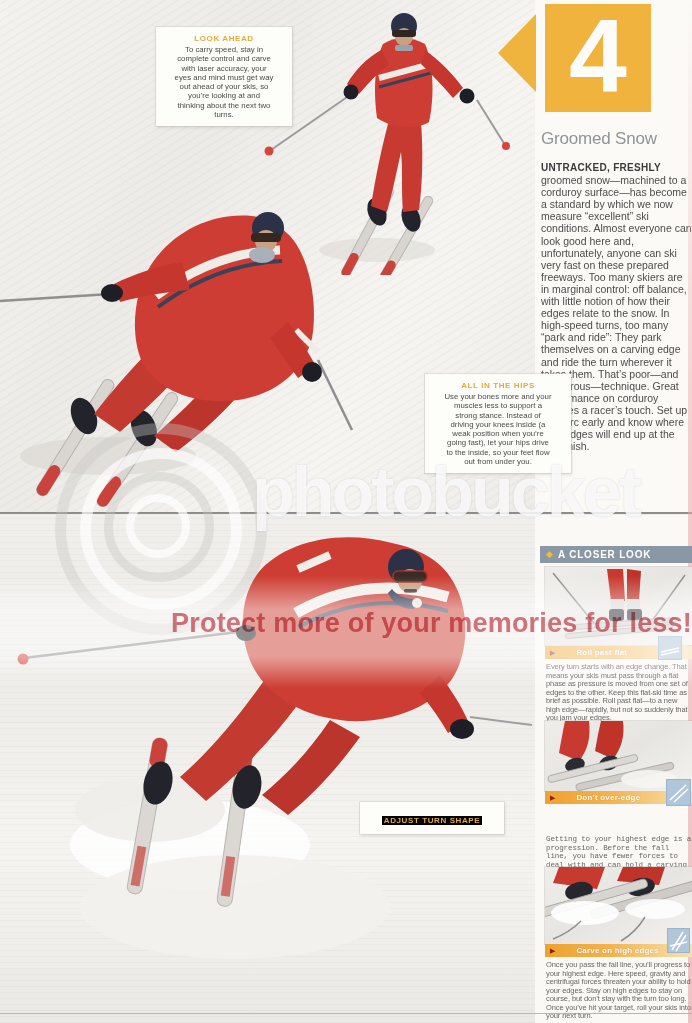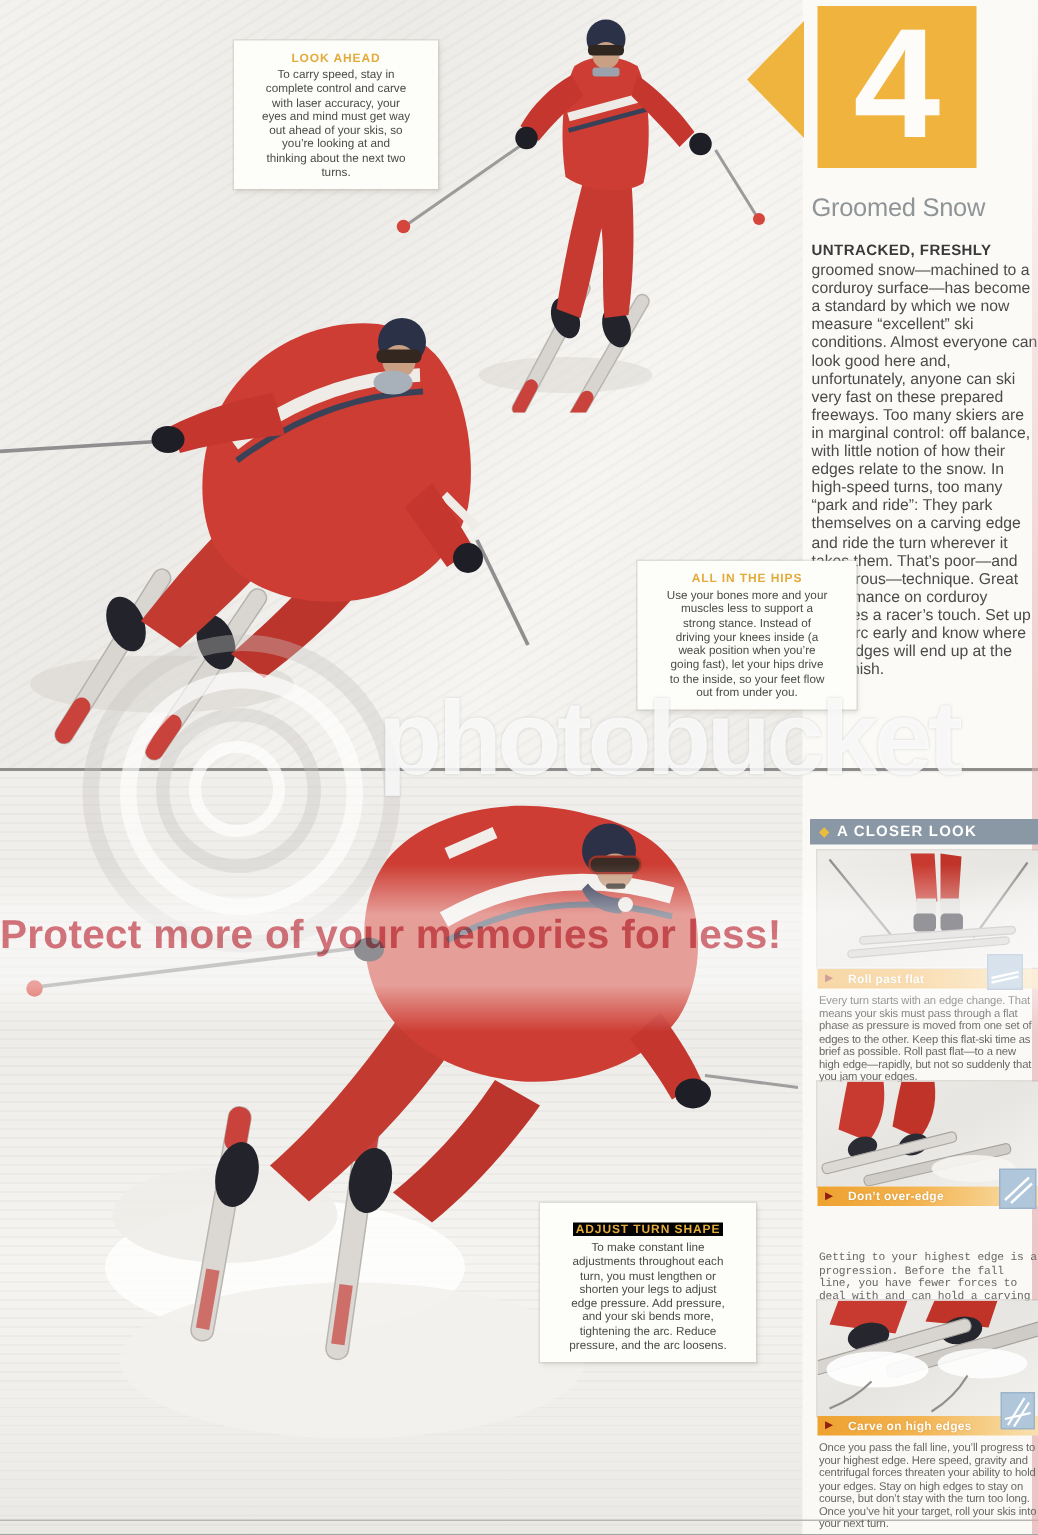--- a/index.html
+++ b/index.html
@@ -44,34 +44,34 @@
     border-top:39px solid transparent;border-bottom:39px solid transparent;
     border-right:38px solid #efb43d;}
   
   .cl-header{left:540px;top:546px;width:152px;height:17px;background:#8a97a4;
     display:flex;align-items:center;gap:5px;padding-left:6px;box-sizing:border-box;z-index:4;}
   .cl-header .dia{color:#ecbc3f;font-size:9px;line-height:9px;}
   .cl-header .lbl{color:#ffffff;font-weight:bold;font-size:10px;letter-spacing:.8px;}
   .sb-photo{width:147px;background:linear-gradient(150deg,#efedea 0%,#e7e5e1 50%,#f3f2ef 100%);
     box-shadow:0 0 0 1px rgba(185,181,174,.4);overflow:hidden;z-index:3;}
   .capbar{width:147px;height:13px;background:linear-gradient(90deg,#eea22f 0%,#f3b34f 45%,#f7d596 85%,#f9e0b0 100%);
-    display:flex;align-items:center;gap:10px;padding-left:5px;box-sizing:border-box;z-index:4;}
+    display:flex;align-items:center;gap:21px;padding-left:5px;box-sizing:border-box;z-index:4;}
   .capbar .arr{color:#8e2012;font-size:7px;line-height:7px;}
   .capbar .lbl{color:#fffdf8;font-weight:bold;font-size:8px;letter-spacing:.2px;
     text-shadow:0 0 1px rgba(160,100,20,.5);}
   .blue-icon{background:#b0c6da;box-shadow:0 0 0 1px #9cb4ca;z-index:5;}
   .sb-text{width:146px;color:#676767;font-size:7.5px;line-height:8.5px;letter-spacing:-.1px;z-index:3;}
   
   .wm-ring{border-radius:50%;z-index:7;pointer-events:none;}
   .wm-brand{left:252px;top:452px;z-index:7;color:rgba(255,255,255,.82);
     font-size:70px;font-weight:bold;letter-spacing:-3px;white-space:nowrap;
     text-shadow:0 0 2px rgba(140,140,140,.35);pointer-events:none;}
   .wm-band{left:0;top:576px;width:692px;height:112px;z-index:8;pointer-events:none;
     background:linear-gradient(180deg,rgba(255,255,255,0) 0%,rgba(255,255,255,.5) 30%,rgba(255,255,255,.5) 72%,rgba(255,255,255,0) 100%);}
-  .wm-promo{left:0;top:608px;width:692px;text-align:left;z-index:9;pointer-events:none;
+  .wm-promo{left:0;top:608px;width:692px;text-align:right;z-index:9;pointer-events:none;
     color:#d9767f;mix-blend-mode:multiply;font-size:27px;font-weight:bold;letter-spacing:.2px;
     white-space:nowrap;}
   svg{display:block;}
 </style>
 </head>
 <body>
 
 <div class="page">
 
   <div class="abs photo-top">
@@ -187,21 +187,20 @@
   <div class="abs callout co-1">
     <div class="ct">LOOK AHEAD</div>
     <div class="cb">To carry speed, stay in complete control and carve with laser accuracy, your eyes and mind must get way out ahead of your skis, so you’re looking at and thinking about the next two turns.</div>
   </div>
   <div class="abs callout co-2">
     <div class="ct">ALL IN THE HIPS</div>
     <div class="cb">Use your bones more and your muscles less to support a strong stance. Instead of driving your knees inside (a weak position when you’re going fast), let your hips drive to the inside, so your feet flow out from under you.</div>
   </div>
   <div class="abs callout co-3">
     <div class="ct">ADJUST TURN SHAPE</div>
-    <div class="cb">To make constant line adjustments throughout each turn, you must lengthen or shorten your legs to adjust edge pressure. Add pressure, and your ski bends more, tightening the arc. Reduce pressure, and the arc loosens.</div>
   </div>
 
   <div class="abs cl-header">
     <span class="dia">◆</span>
     <span class="lbl">A CLOSER LOOK</span>
   </div>
 
   <div class="abs sb-photo" style="left:545px;top:567px;height:78px;">
     <svg viewBox="0 0 147 78" style="width:147px;height:78px">
       <line x1="8" y1="6" x2="52" y2="60" stroke="#8f8f8f" stroke-width="1.5"></line>

